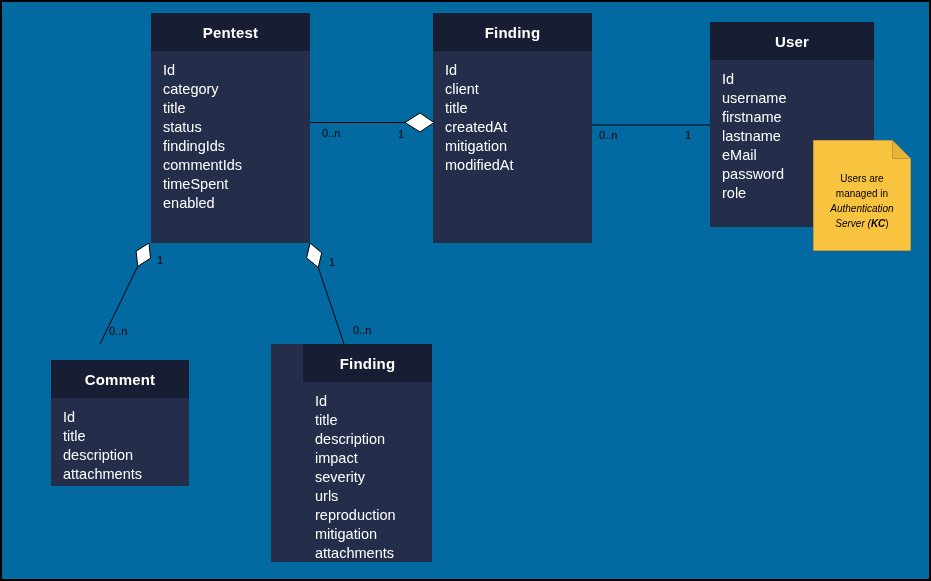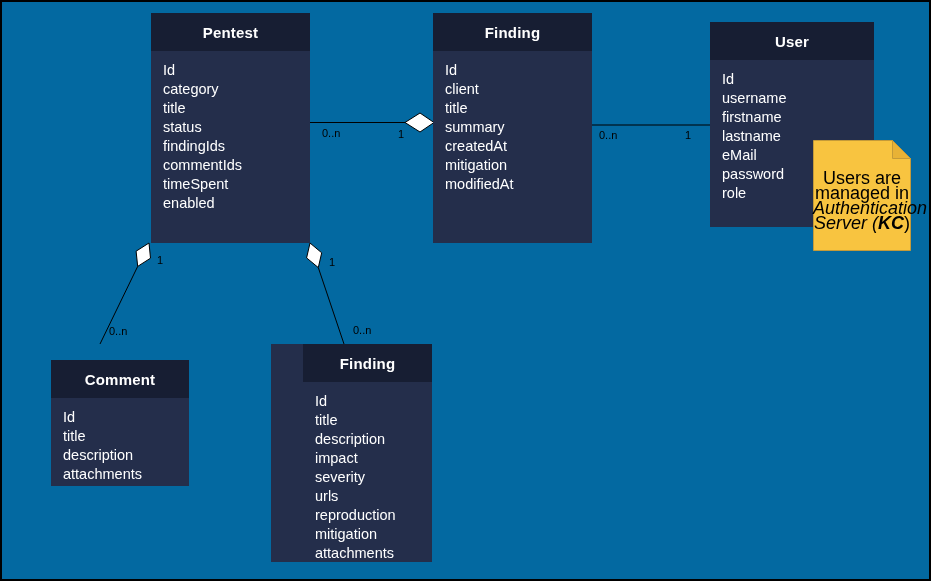--- a/index.html
+++ b/index.html
@@ -43,21 +43,21 @@
     white-space:nowrap;
   }
   .note {
     position:absolute;
     left:811px; top:138px; width:98px; height:111px;
   }
   .note-text {
     position:absolute; left:0; top:0; right:0; bottom:0;
     padding-top:31px;
     text-align:center;
-    font-size:18px; line-height:15px;
+    font-size:10px; line-height:15px;
     color:#000000;
   }
   .note-text .it { font-style:italic; }
   .note-text .b  { font-weight:bold; }
 </style>
 </head>
 <body>
 
 <div class="canvas">
 
@@ -92,21 +92,20 @@
   </div>
 
   <div class="entity" style="left:431px; top:11px; width:159px; height:230px;">
     <div class="entity-header">
       <span>Finding</span>
     </div>
     <div class="entity-fields">
         <div class="field-row">Id</div>
         <div class="field-row">client</div>
         <div class="field-row">title</div>
-        <div class="field-row">summary</div>
         <div class="field-row">createdAt</div>
         <div class="field-row">mitigation</div>
         <div class="field-row">modifiedAt</div>
       </div>
   </div>
 
   <div class="entity" style="left:708px; top:20px; width:164px; height:205px;">
     <div class="entity-header">
       <span>User</span>
     </div>

